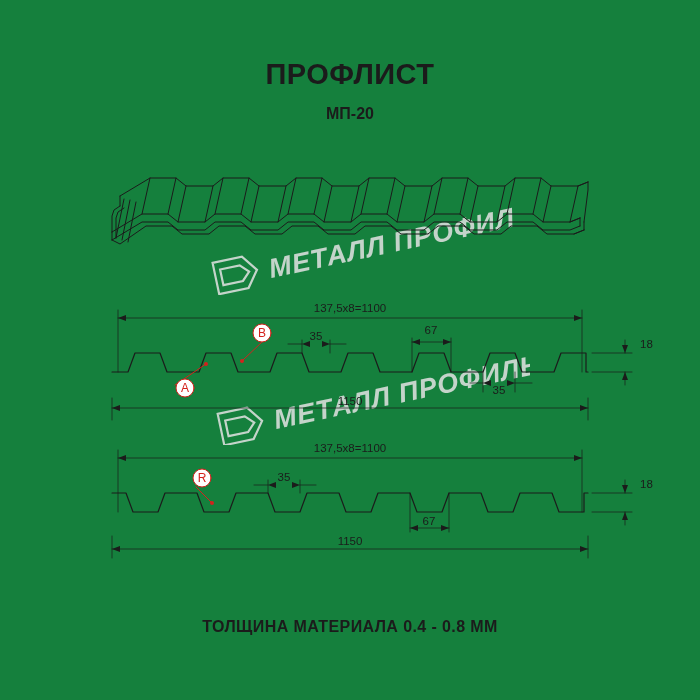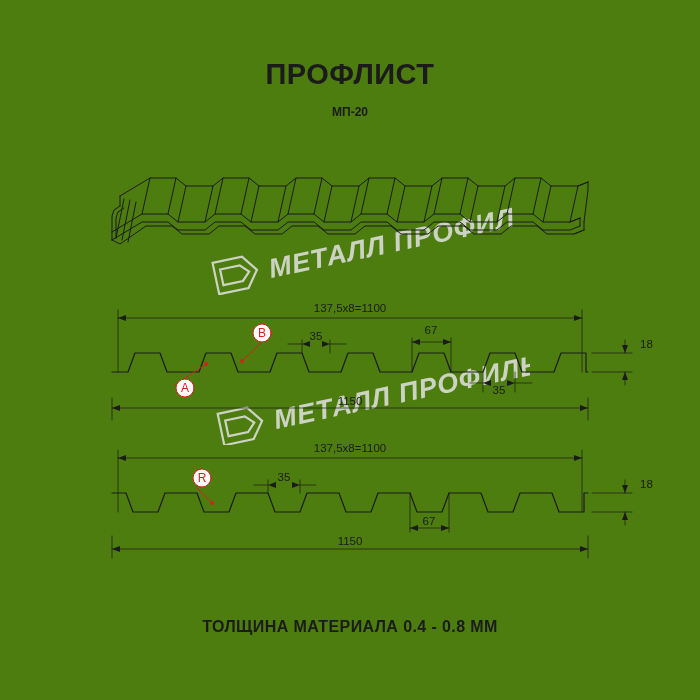--- a/index.html
+++ b/index.html
@@ -4,42 +4,42 @@
 <style>
   html, body {
     margin: 0;
     padding: 0;
     background: #ffffff;
   }
   #page {
     position: relative;
     width: 700px;
     height: 700px;
-    background: #4d7c0f;
+    background: #15803d;
     font-family: "Liberation Sans", sans-serif;
     overflow: hidden;
   }
   .title {
     position: absolute;
     left: 0;
     right: 0;
     top: 58px;
     text-align: center;
     font-size: 29px;
     font-weight: bold;
     letter-spacing: 0.5px;
     color: #1b1b1b;
   }
   .subtitle {
     position: absolute;
     left: 0;
     right: 0;
     top: 105px;
     text-align: center;
-    font-size: 12px;
+    font-size: 16px;
     font-weight: bold;
     color: #1b1b1b;
   }
   .footer {
     position: absolute;
     left: 0;
     right: 0;
     top: 618px;
     text-align: center;
     font-size: 16px;

